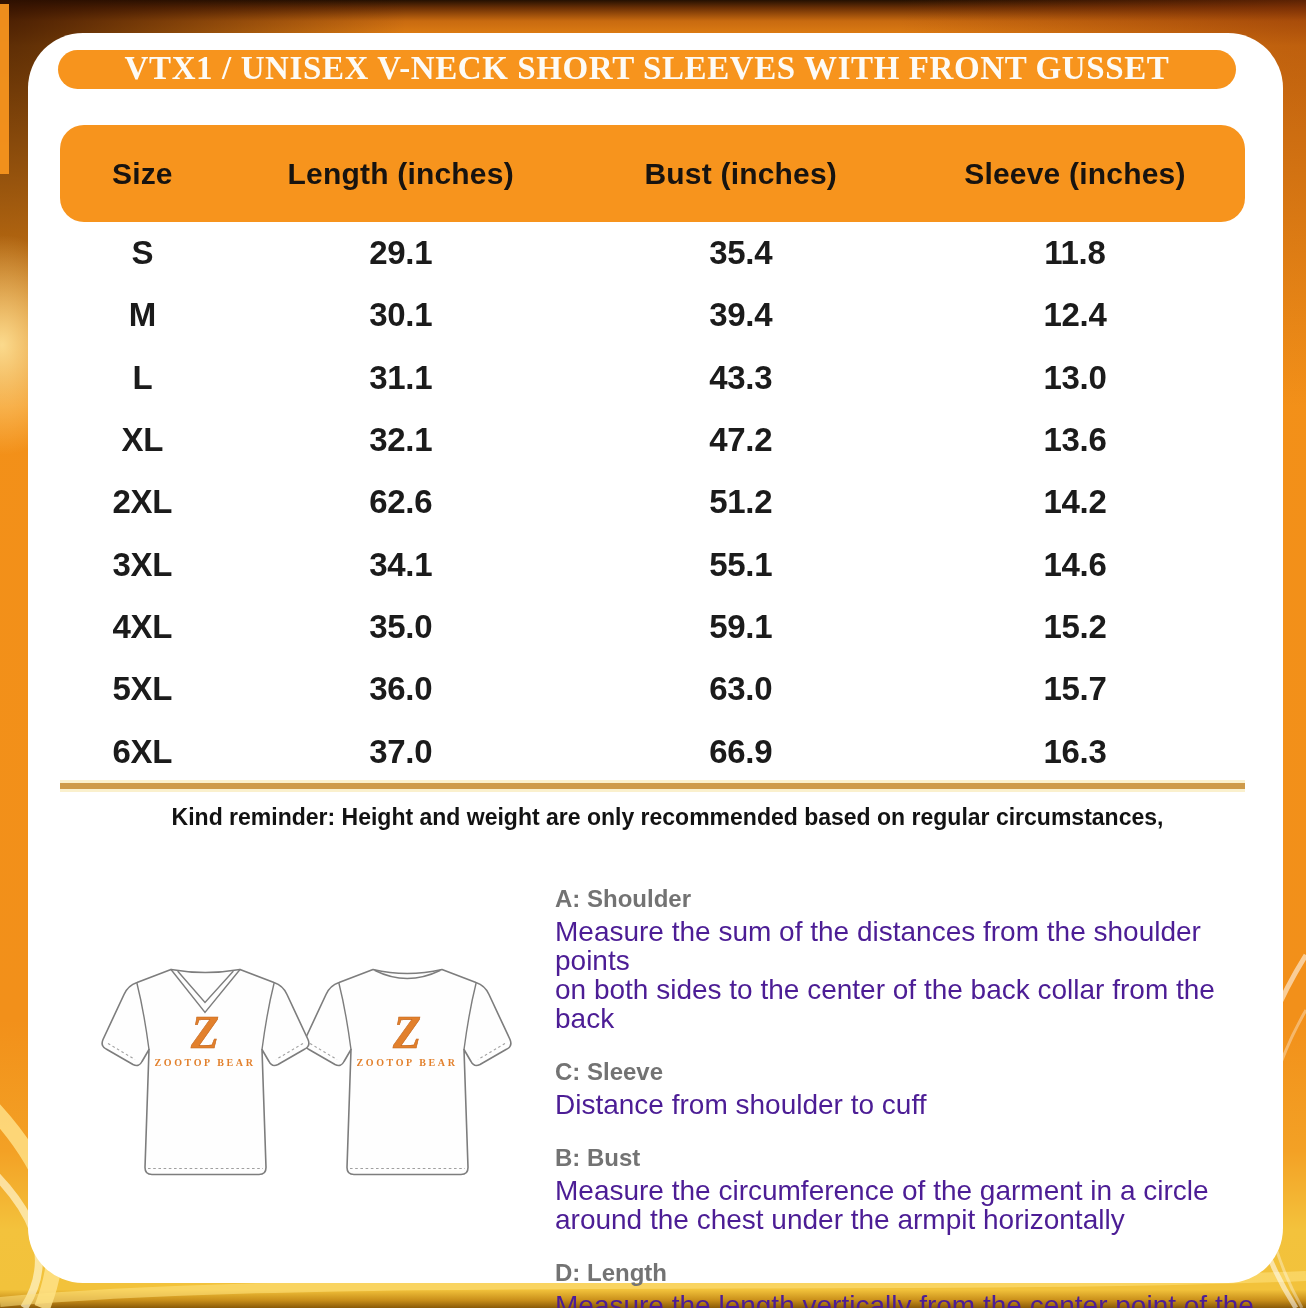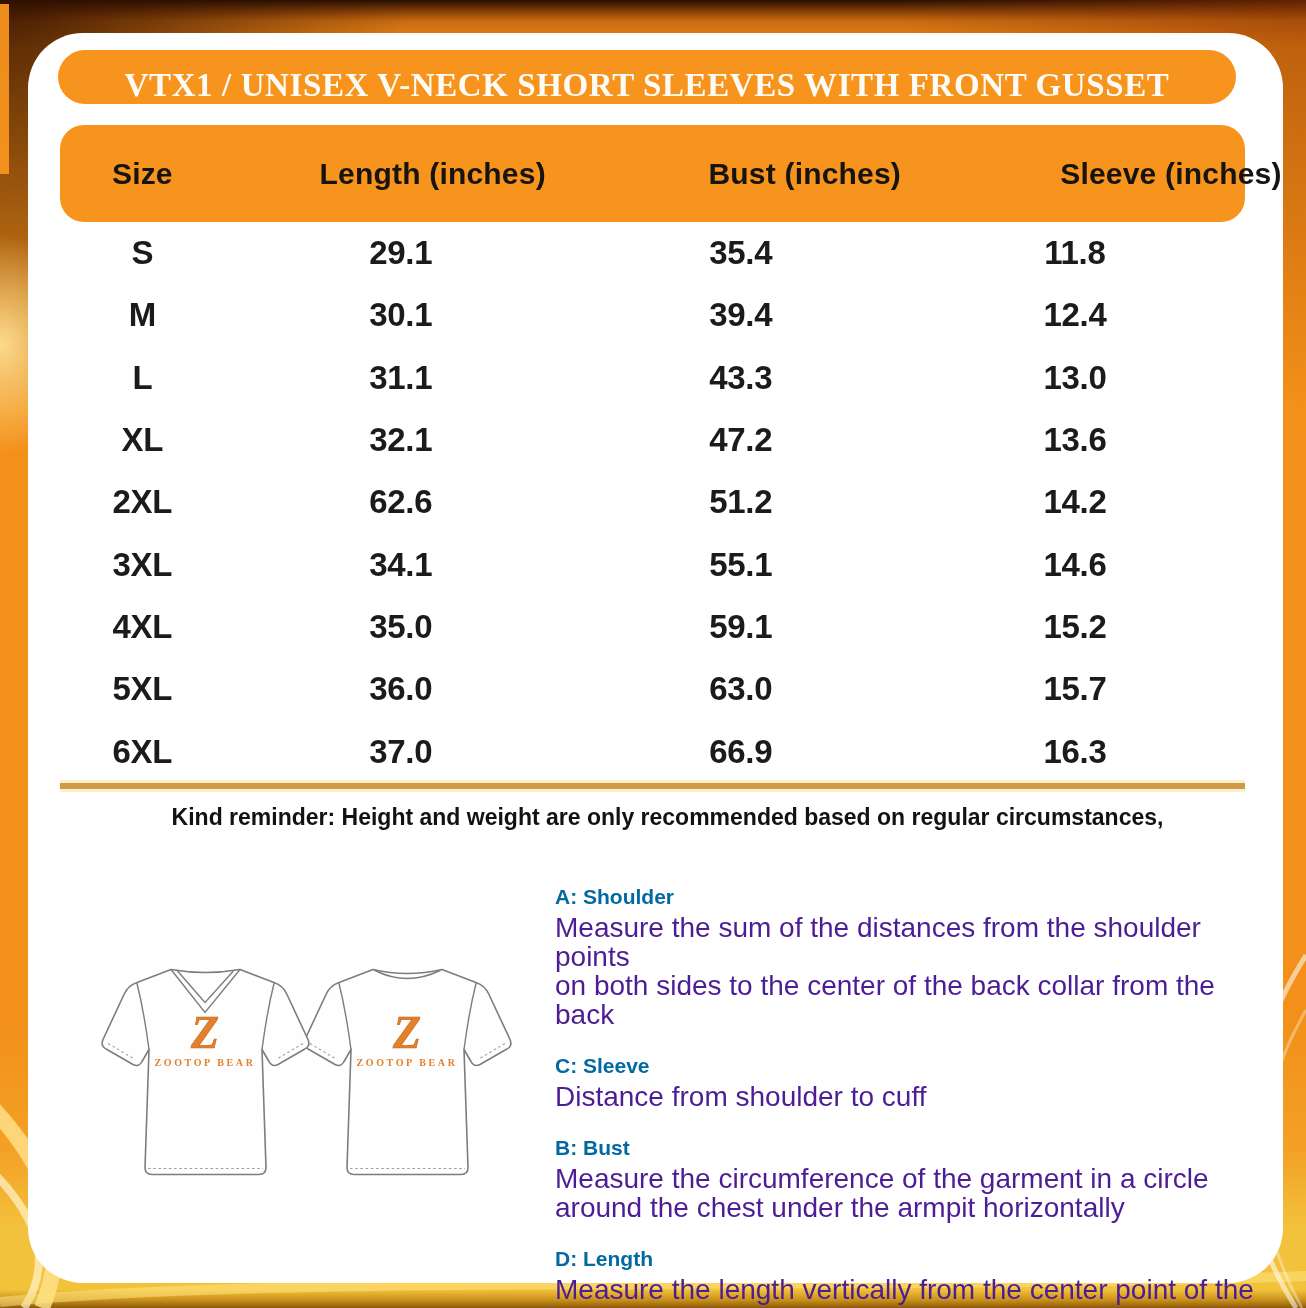--- a/index.html
+++ b/index.html
@@ -18,36 +18,35 @@
       radial-gradient(circle at 100% 0%, rgba(140,50,5,0.55) 0%, rgba(140,50,5,0) 22%);
   }
   .decor{position:absolute;inset:0;pointer-events:none;}
 
   .card{
     position:absolute;left:28px;top:33px;width:1255px;height:1250px;
     background:#ffffff;border-radius:55px;z-index:2;
   }
 
   .banner{
-    position:absolute;left:30px;top:17px;width:1178px;height:54px;
+    position:absolute;left:30px;top:17px;width:1178px;height:39px;
     background:var(--accent,#F7941D);border-radius:28px;
-    display:flex;align-items:flex-end;justify-content:center;
+    display:flex;align-items:flex-start;justify-content:center;
   }
   .banner-text{
     font-family:"Liberation Serif", serif;font-weight:700;
     font-size:33px;letter-spacing:0.6px;color:#fdfbf6;white-space:nowrap;
   }
 
   .cols{display:grid;grid-template-columns:13.9% 29.7% 27.7% 28.7%;}
 
   .thead{
     position:absolute;left:32px;top:92px;width:1185px;height:97px;
     background:var(--accent,#F7941D);border-radius:24px;
     align-items:center;
-    gap:32px;
   }
   .thead .tcell{
     text-align:center;font-weight:700;font-size:30px;color:#171310;
     letter-spacing:0.2px;
   }
 
   .tbody{
     position:absolute;left:32px;top:189px;width:1185px;height:561px;
     display:grid;grid-template-rows:repeat(9,1fr);
   }
@@ -76,21 +75,21 @@
     font-family:"Liberation Serif", serif;font-weight:700;font-style:italic;
     font-size:46px;fill:var(--logo,#E2802C);stroke:#c4661d;stroke-width:0.6;
   }
   .logoBrand{
     font-family:"Liberation Serif", serif;font-weight:700;
     font-size:10px;letter-spacing:2.6px;fill:var(--logo,#E2802C);
   }
 
   .instructions{position:absolute;left:527px;top:852px;width:700px;}
   .instr-item{margin-bottom:25px;}
-  .instr-label{font-weight:700;font-size:21px;color:#0369a1;margin-bottom:4px;}
+  .instr-label{font-weight:700;font-size:24px;color:#737373;margin-bottom:4px;}
   .instr-text{font-size:28px;line-height:29px;color:#4c1d95;white-space:pre-line;}
 </style>
 </head>
 <body>
 
 <div class="stage">
 
   <div class="vignette"></div>
 
   <svg class="decor" width="1306" height="1308" viewBox="0 0 1306 1308" aria-hidden="true">

